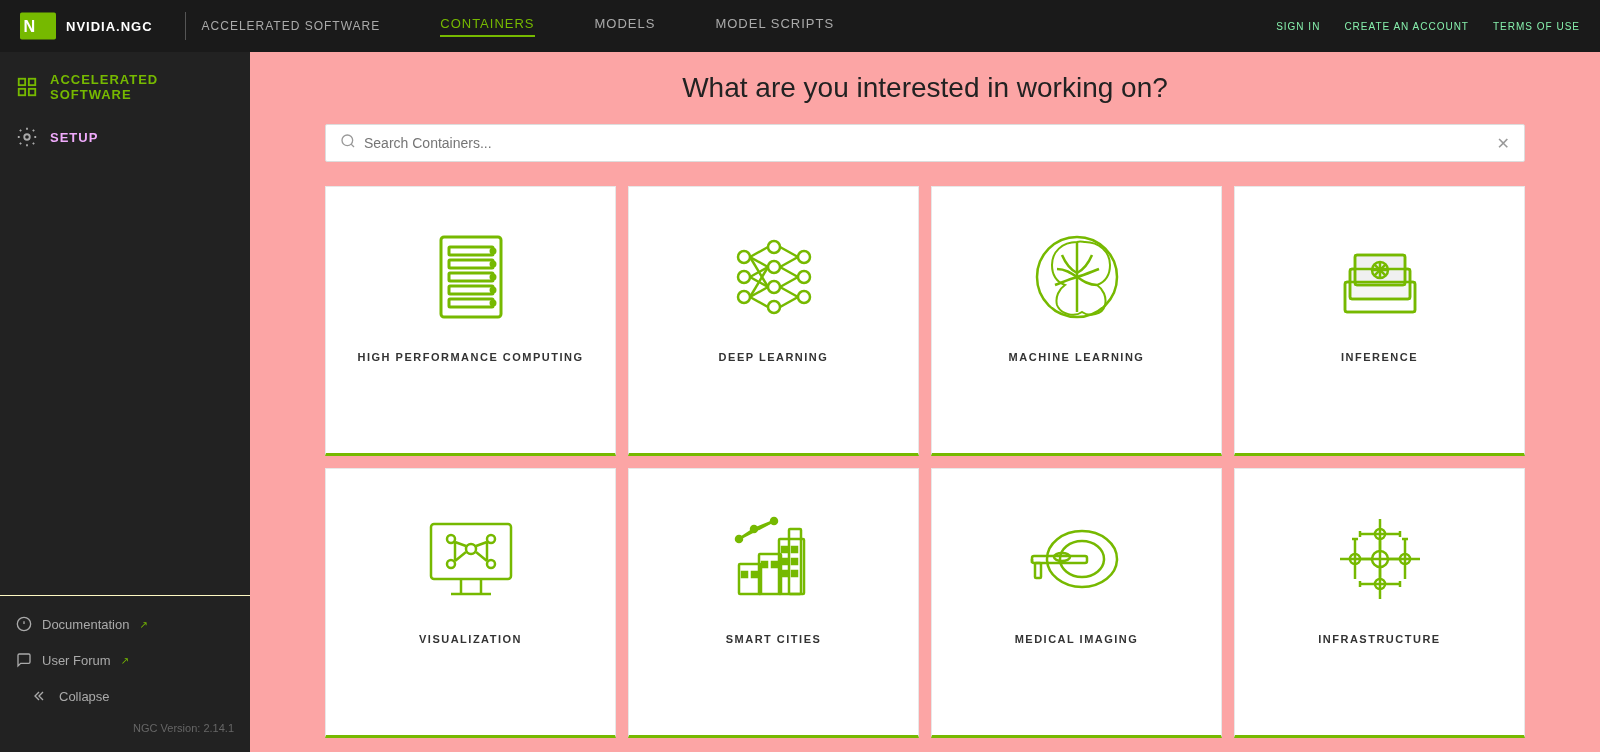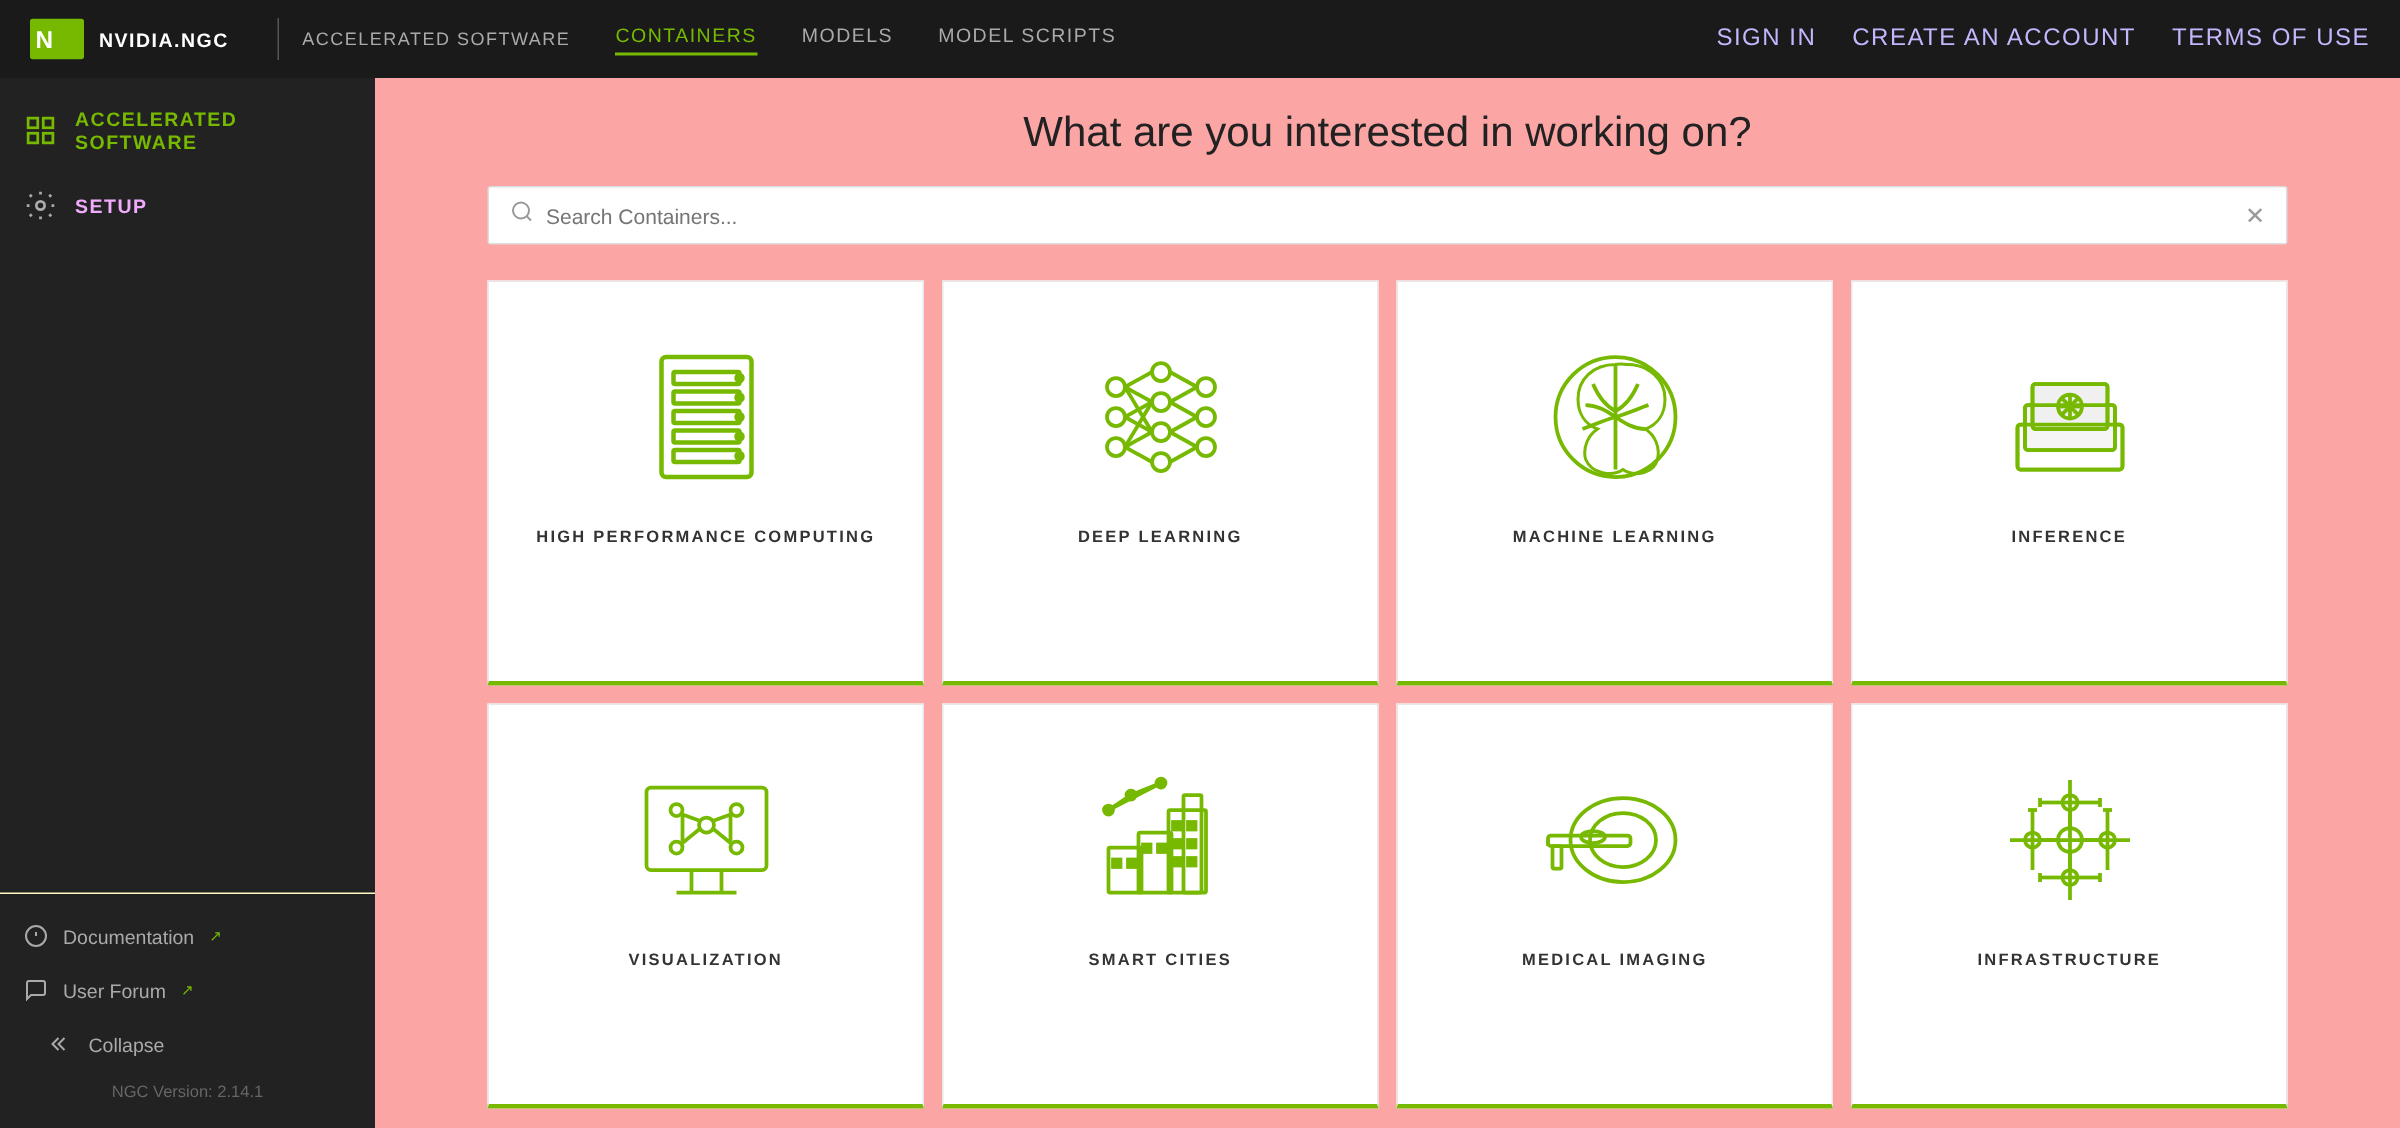--- a/index.html
+++ b/index.html
@@ -48,34 +48,35 @@
       margin-left: 30px;
     }
     .topnav-link {
       color: #aaa;
       font-size: 13px;
       letter-spacing: 1px;
       text-transform: uppercase;
       cursor: pointer;
       padding-bottom: 4px;
       text-decoration: none;
+      margin-left: 30px;
     }
     .topnav-link.active {
       color: #76b900;
       border-bottom: 2px solid #76b900;
     }
     .topnav-right {
       margin-left: auto;
       display: flex;
       gap: 24px;
       align-items: center;
     }
     .topnav-right-link {
-      color: #c4b5fd;
-      font-size: 16px;
+      color: #86efac;
+      font-size: 10px;
       letter-spacing: 1px;
       cursor: pointer;
       text-transform: uppercase;
     }
 
     
     .main-layout {
       display: flex;
       flex: 1;
       overflow: hidden;
@@ -135,21 +136,21 @@
       gap: 10px;
       padding: 10px 33px;
       color: #aaa;
       font-size: 13px;
       cursor: pointer;
     }
     .version-text {
       padding: 8px 16px;
       color: #666;
       font-size: 11px;
-      text-align: center;
+      text-align: right;
     }
 
     
     .content {
       flex: 1;
       overflow-y: auto;
       background: #fca5a5;
       padding: 20px 40px;
     }
     .page-title {

